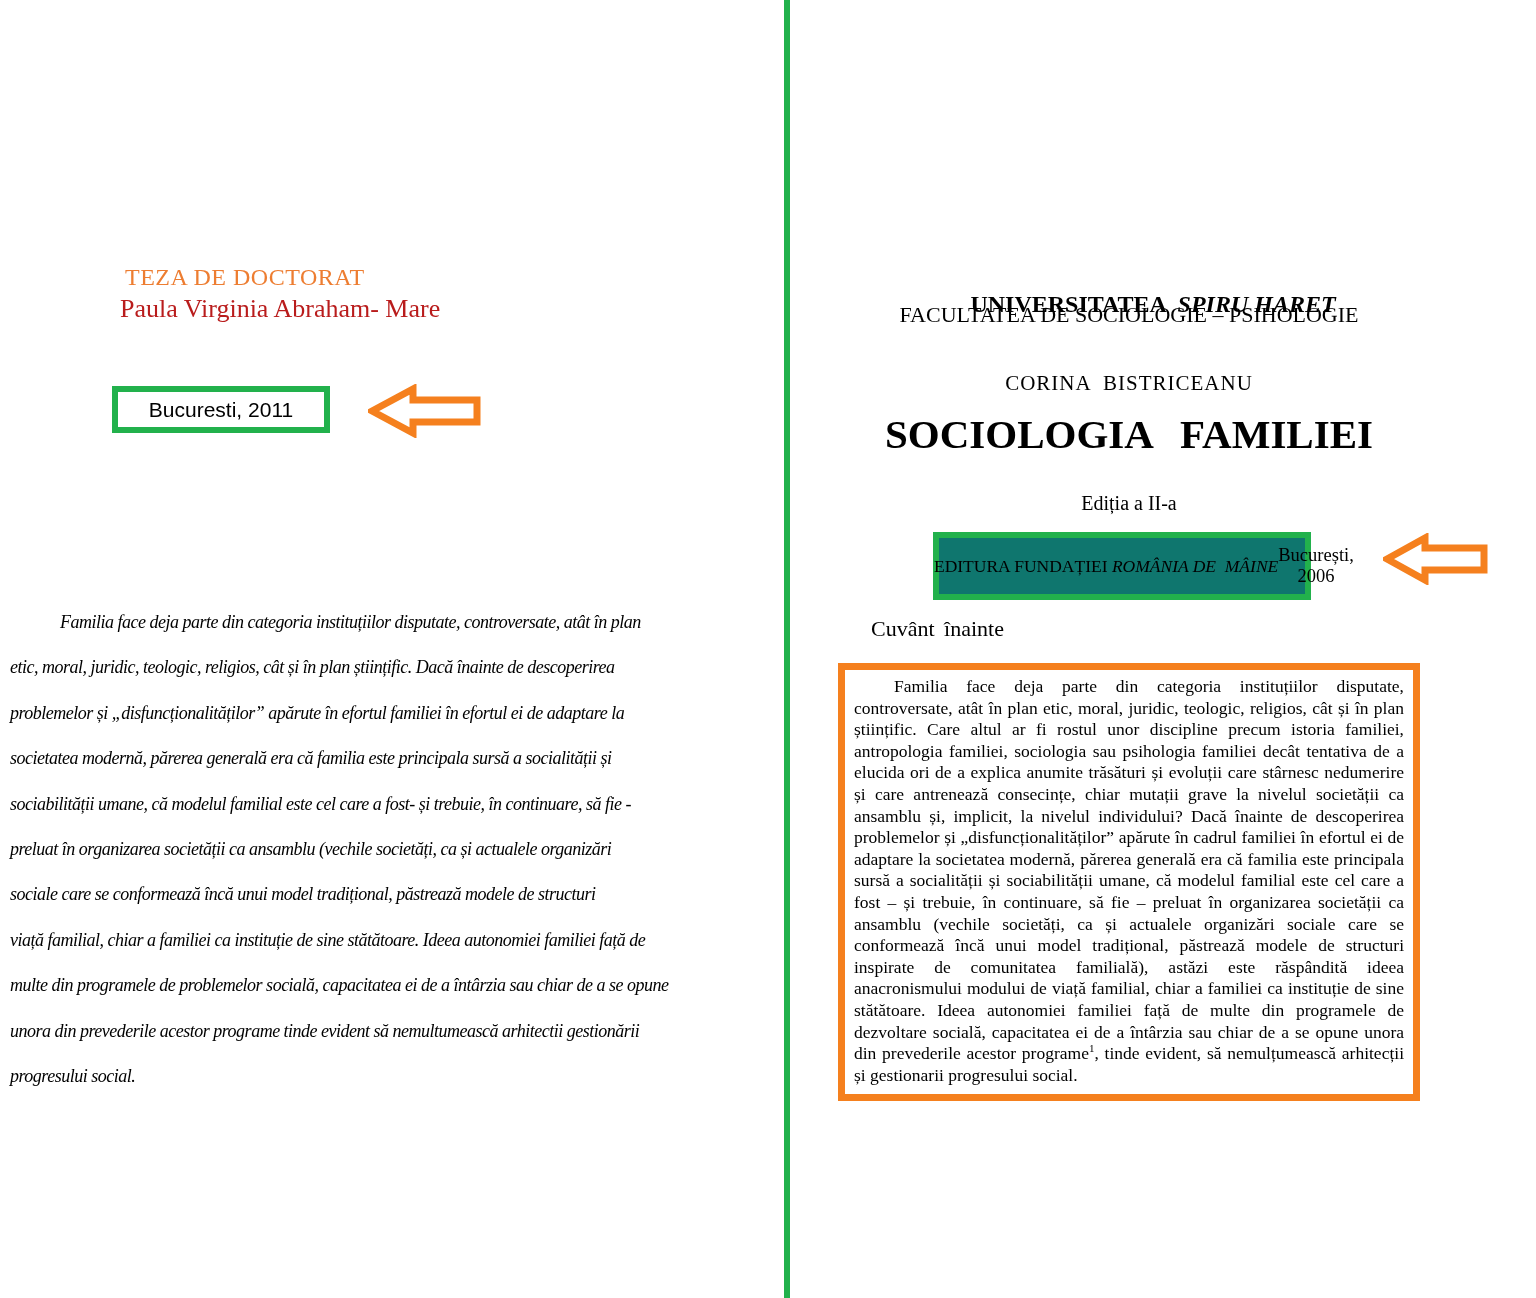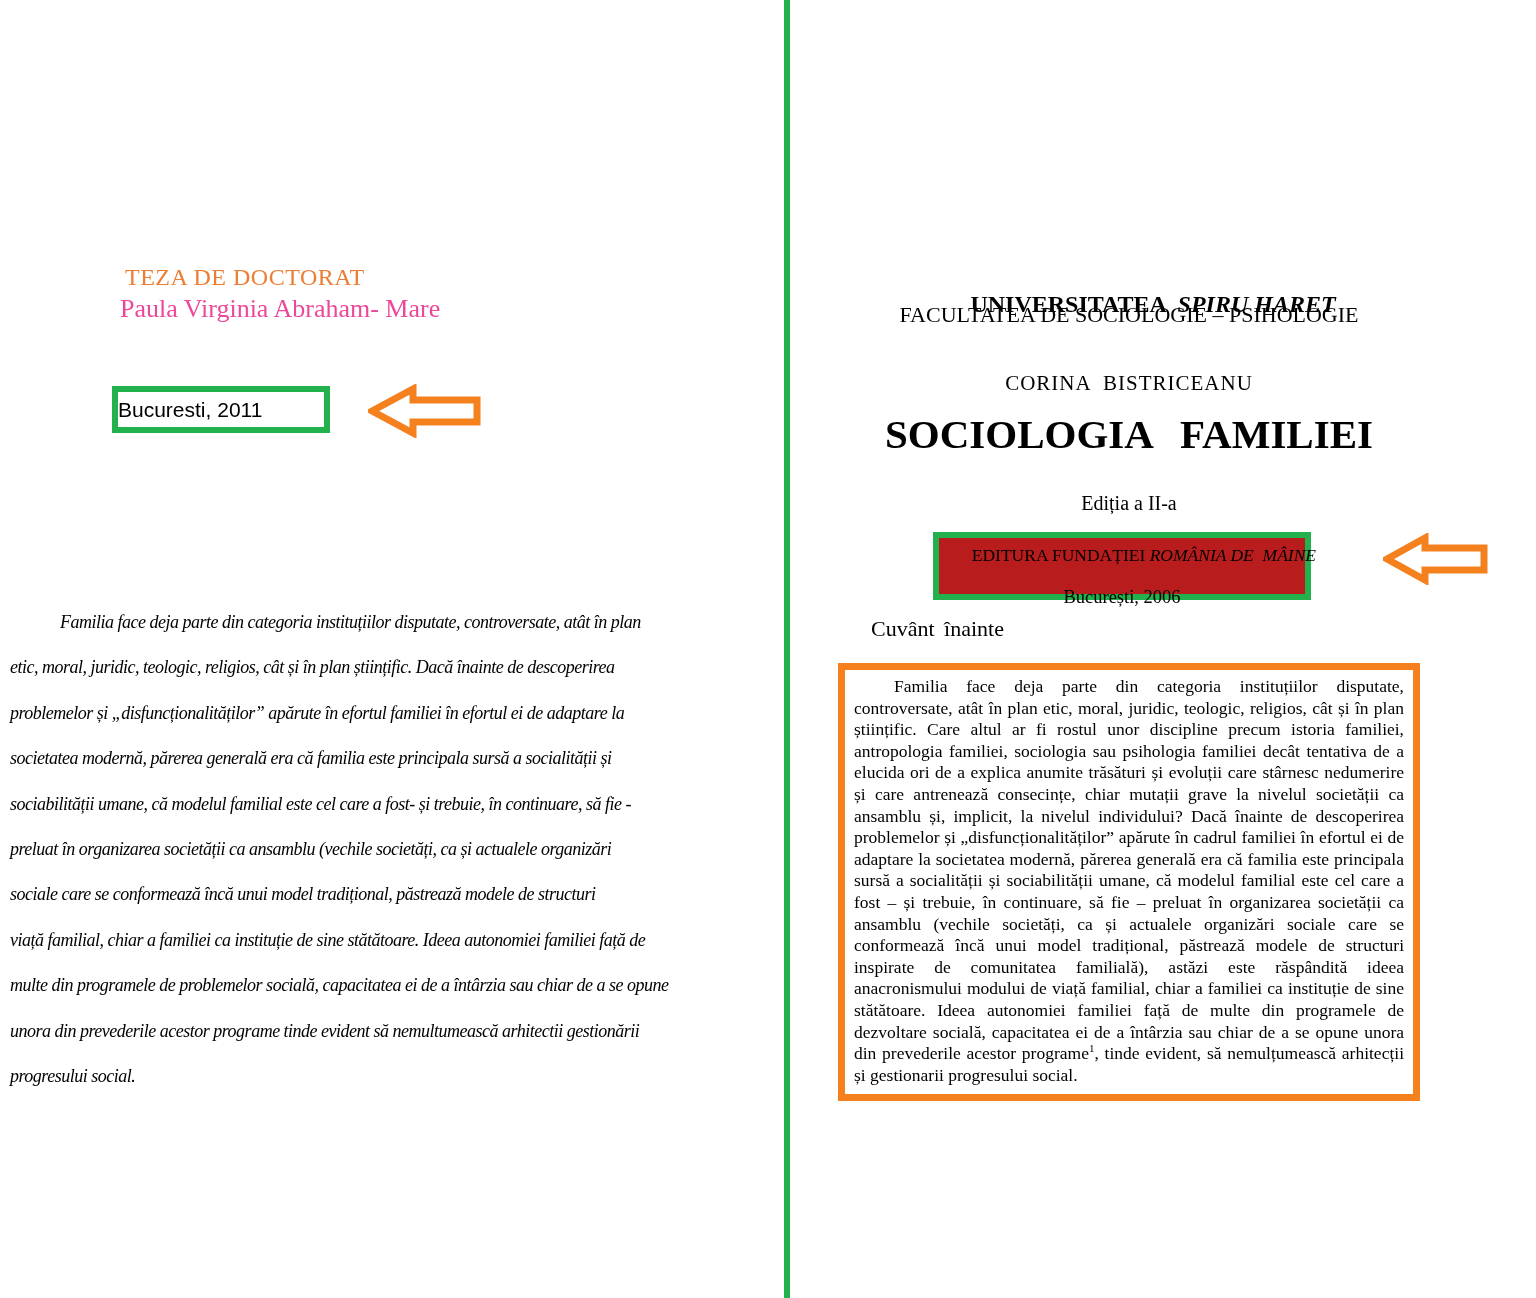--- a/index.html
+++ b/index.html
@@ -13,26 +13,26 @@
     background: #22B14C;
   }
   
   .left-page { position: absolute; left: 0; top: 0; width: 784px; height: 1298px; }
   .thesis-title {
     position: absolute; left: 125px; top: 264px;
     font-size: 24px; color: #ED7D31; letter-spacing: 0.5px;
   }
   .thesis-author {
     position: absolute; left: 120px; top: 294px;
-    font-size: 26px; color: #ec4899;
+    font-size: 26px; color: #b91c1c;
   }
   .green-box-left {
     position: absolute; left: 112px; top: 386px; width: 218px; height: 47px;
     border: 6px solid #22B14C; background: #ffffff;
-    display: flex; align-items: center; justify-content: flex-start;
+    display: flex; align-items: center; justify-content: center;
   }
   .green-box-left span {
     font-family: "Liberation Sans", sans-serif; font-size: 21px; color: #000000;
   }
   .arrow-left-wrap { position: absolute; left: 368px; top: 384px; }
   .arrow-right-wrap { position: absolute; left: 545px; top: 533px; }
   .left-paragraph {
     position: absolute; left: 10px; top: 600px; width: 772px;
     font-family: "Liberation Serif", serif; font-style: italic;
     font-size: 18px; letter-spacing: -0.5px; color: #000000;
@@ -46,22 +46,22 @@
   .rp-content { position: absolute; left: 48px; top: 0; width: 582px; height: 1298px; }
   .rp-center { position: absolute; width: 100%; text-align: center; color: #000; }
   .university-line { top: 264px; font-size: 24px; font-weight: bold; white-space: pre; }
   .university-line .uniname { font-style: italic; }
   .faculty-line { top: 302px; font-size: 22px; }
   .author-line { top: 371px; font-size: 21px; letter-spacing: 1px; white-space: pre; }
   .book-title { top: 410px; font-size: 41px; font-weight: bold; white-space: pre; word-spacing: 4px; }
   .edition-line { top: 492px; font-size: 20px; }
   .green-box-right {
     position: absolute; left: 95px; top: 532px; width: 378px; height: 68px;
-    border: 6px solid #22B14C; background: #b91c1c;
-    display: flex; flex-direction: column; align-items: center; justify-content: center;
+    border: 6px solid #22B14C; background: #0f766e;
+    display: flex; flex-direction: row; align-items: center; justify-content: center;
     text-align: center;
   }
   .publisher-line1 { font-size: 17.5px; white-space: pre; color: #000; }
   .publisher-line1 .pubname { font-style: italic; }
   .publisher-line2 { font-size: 18.5px; color: #000; }
   .section-heading {
     position: absolute; left: 33px; top: 616px;
     font-size: 22px; font-weight: normal; color: #000; word-spacing: 4px;
   }
   .orange-box {

